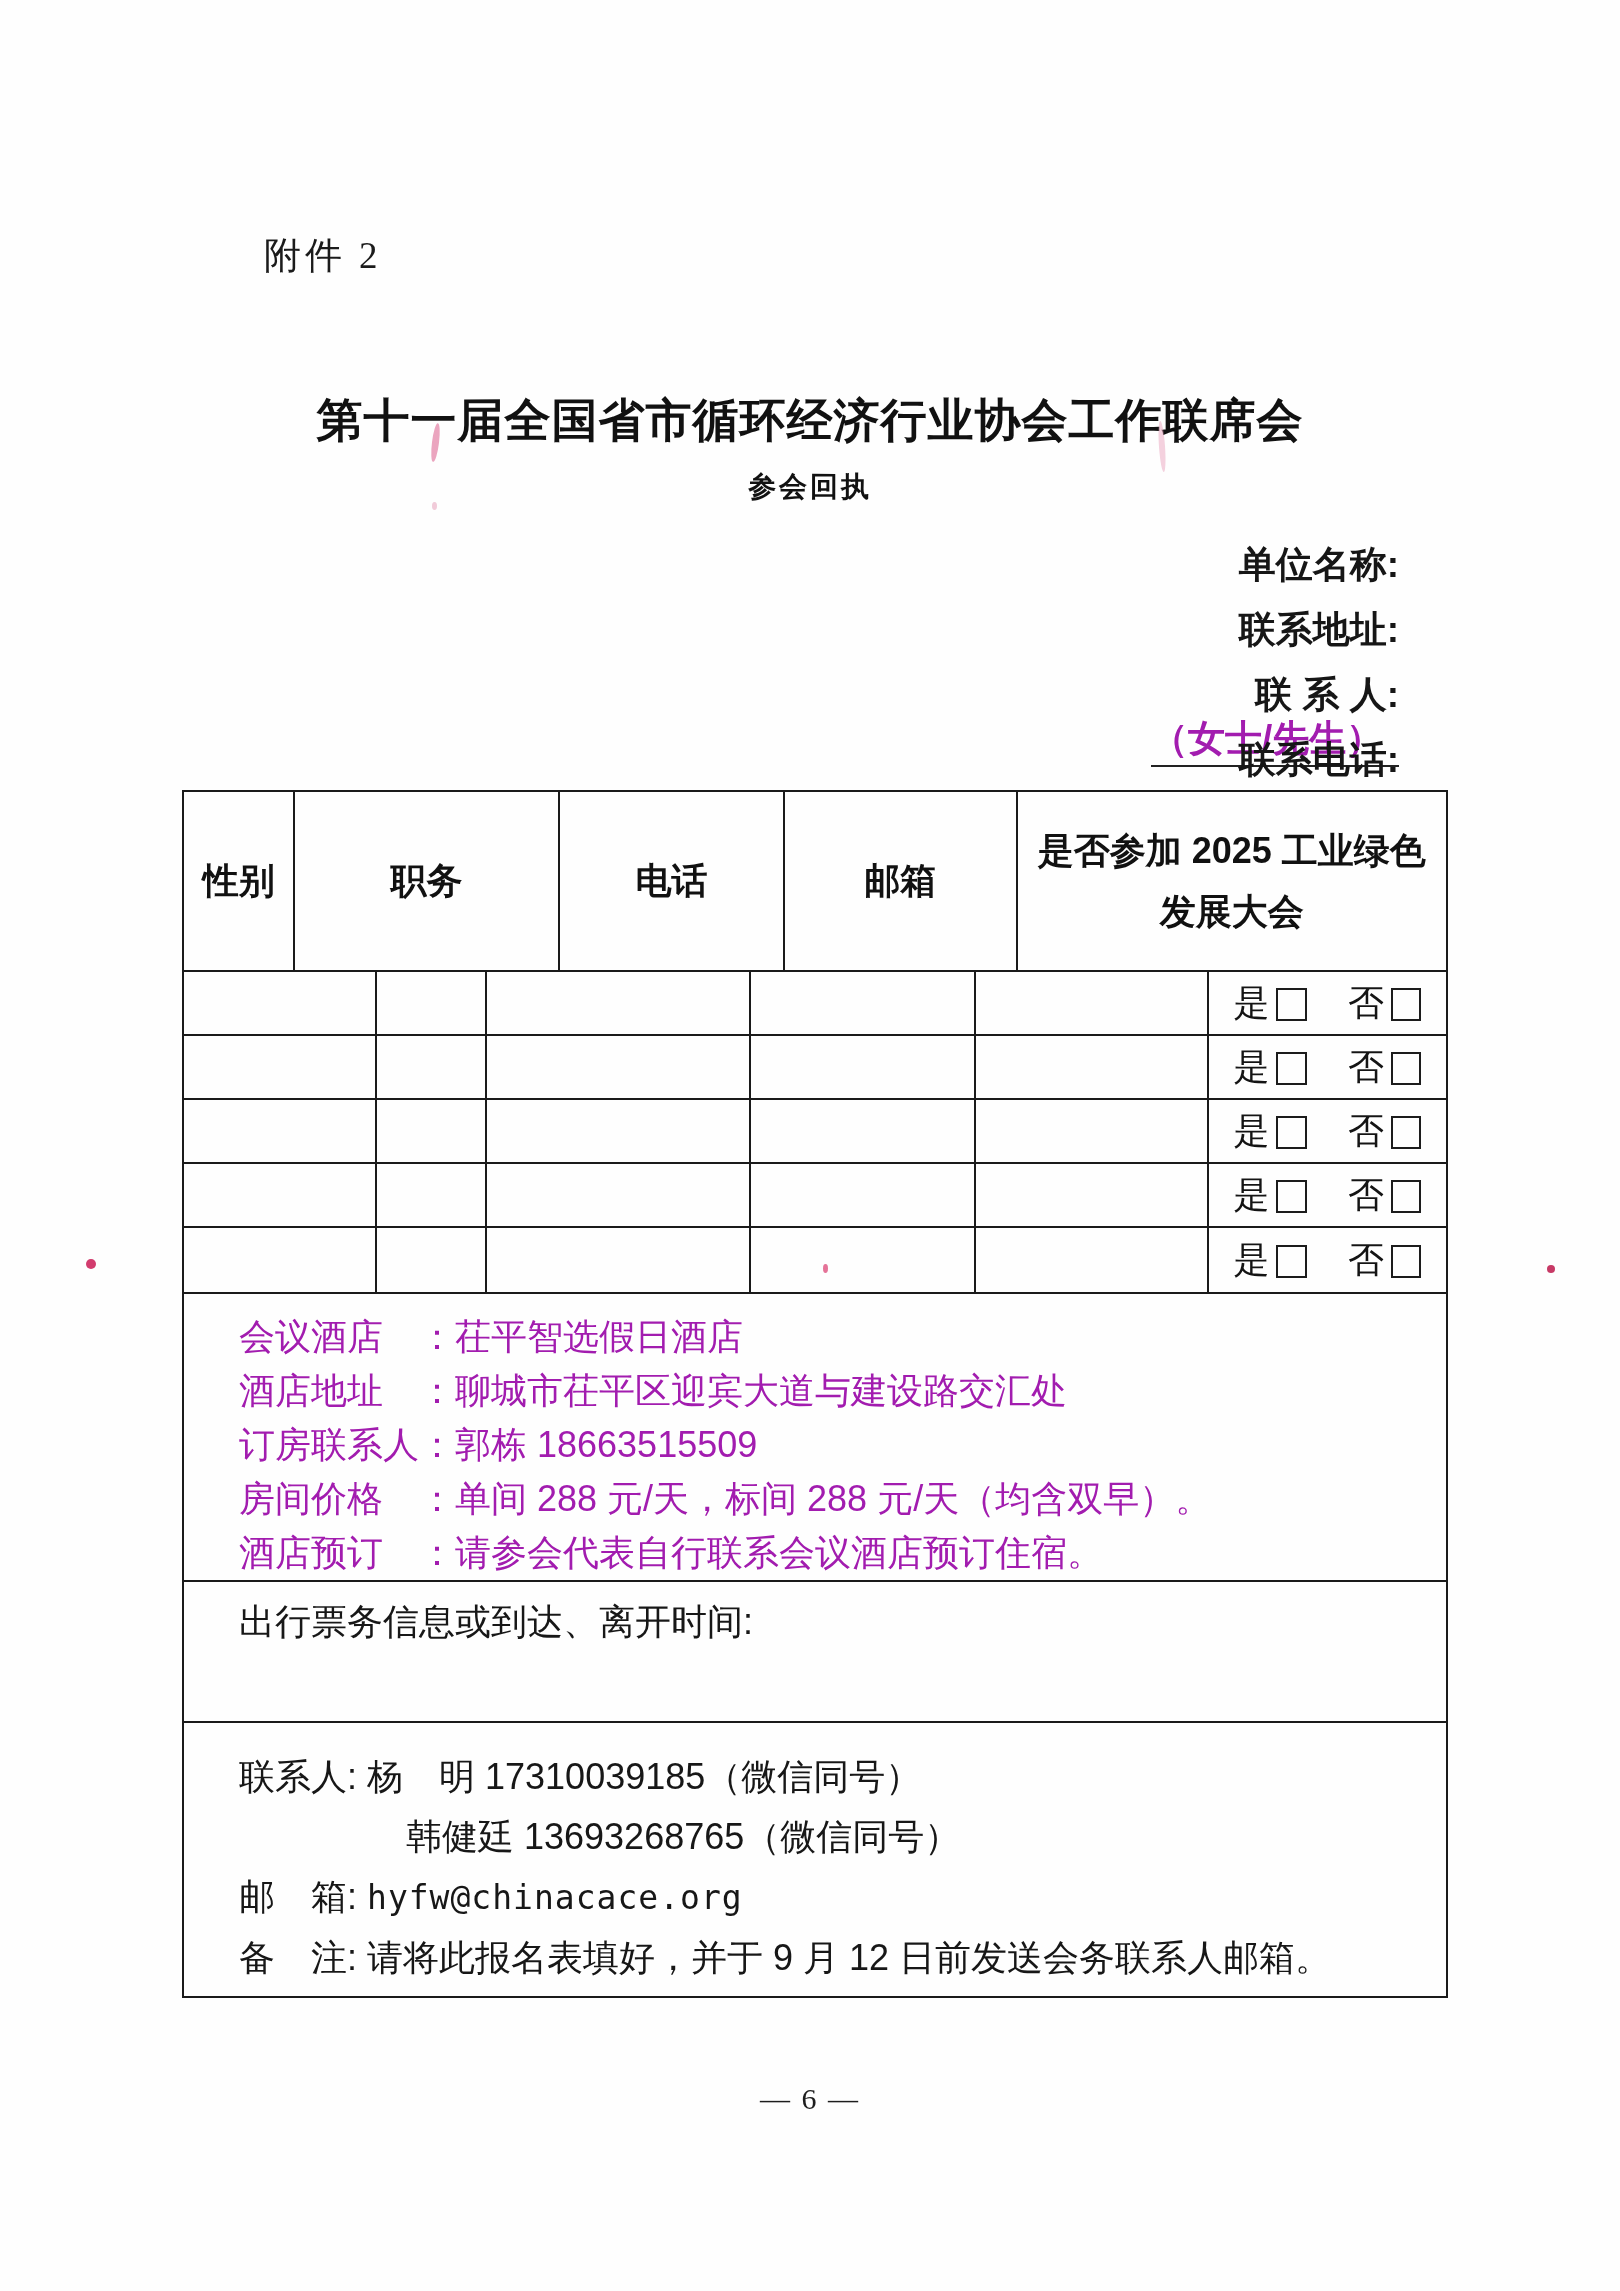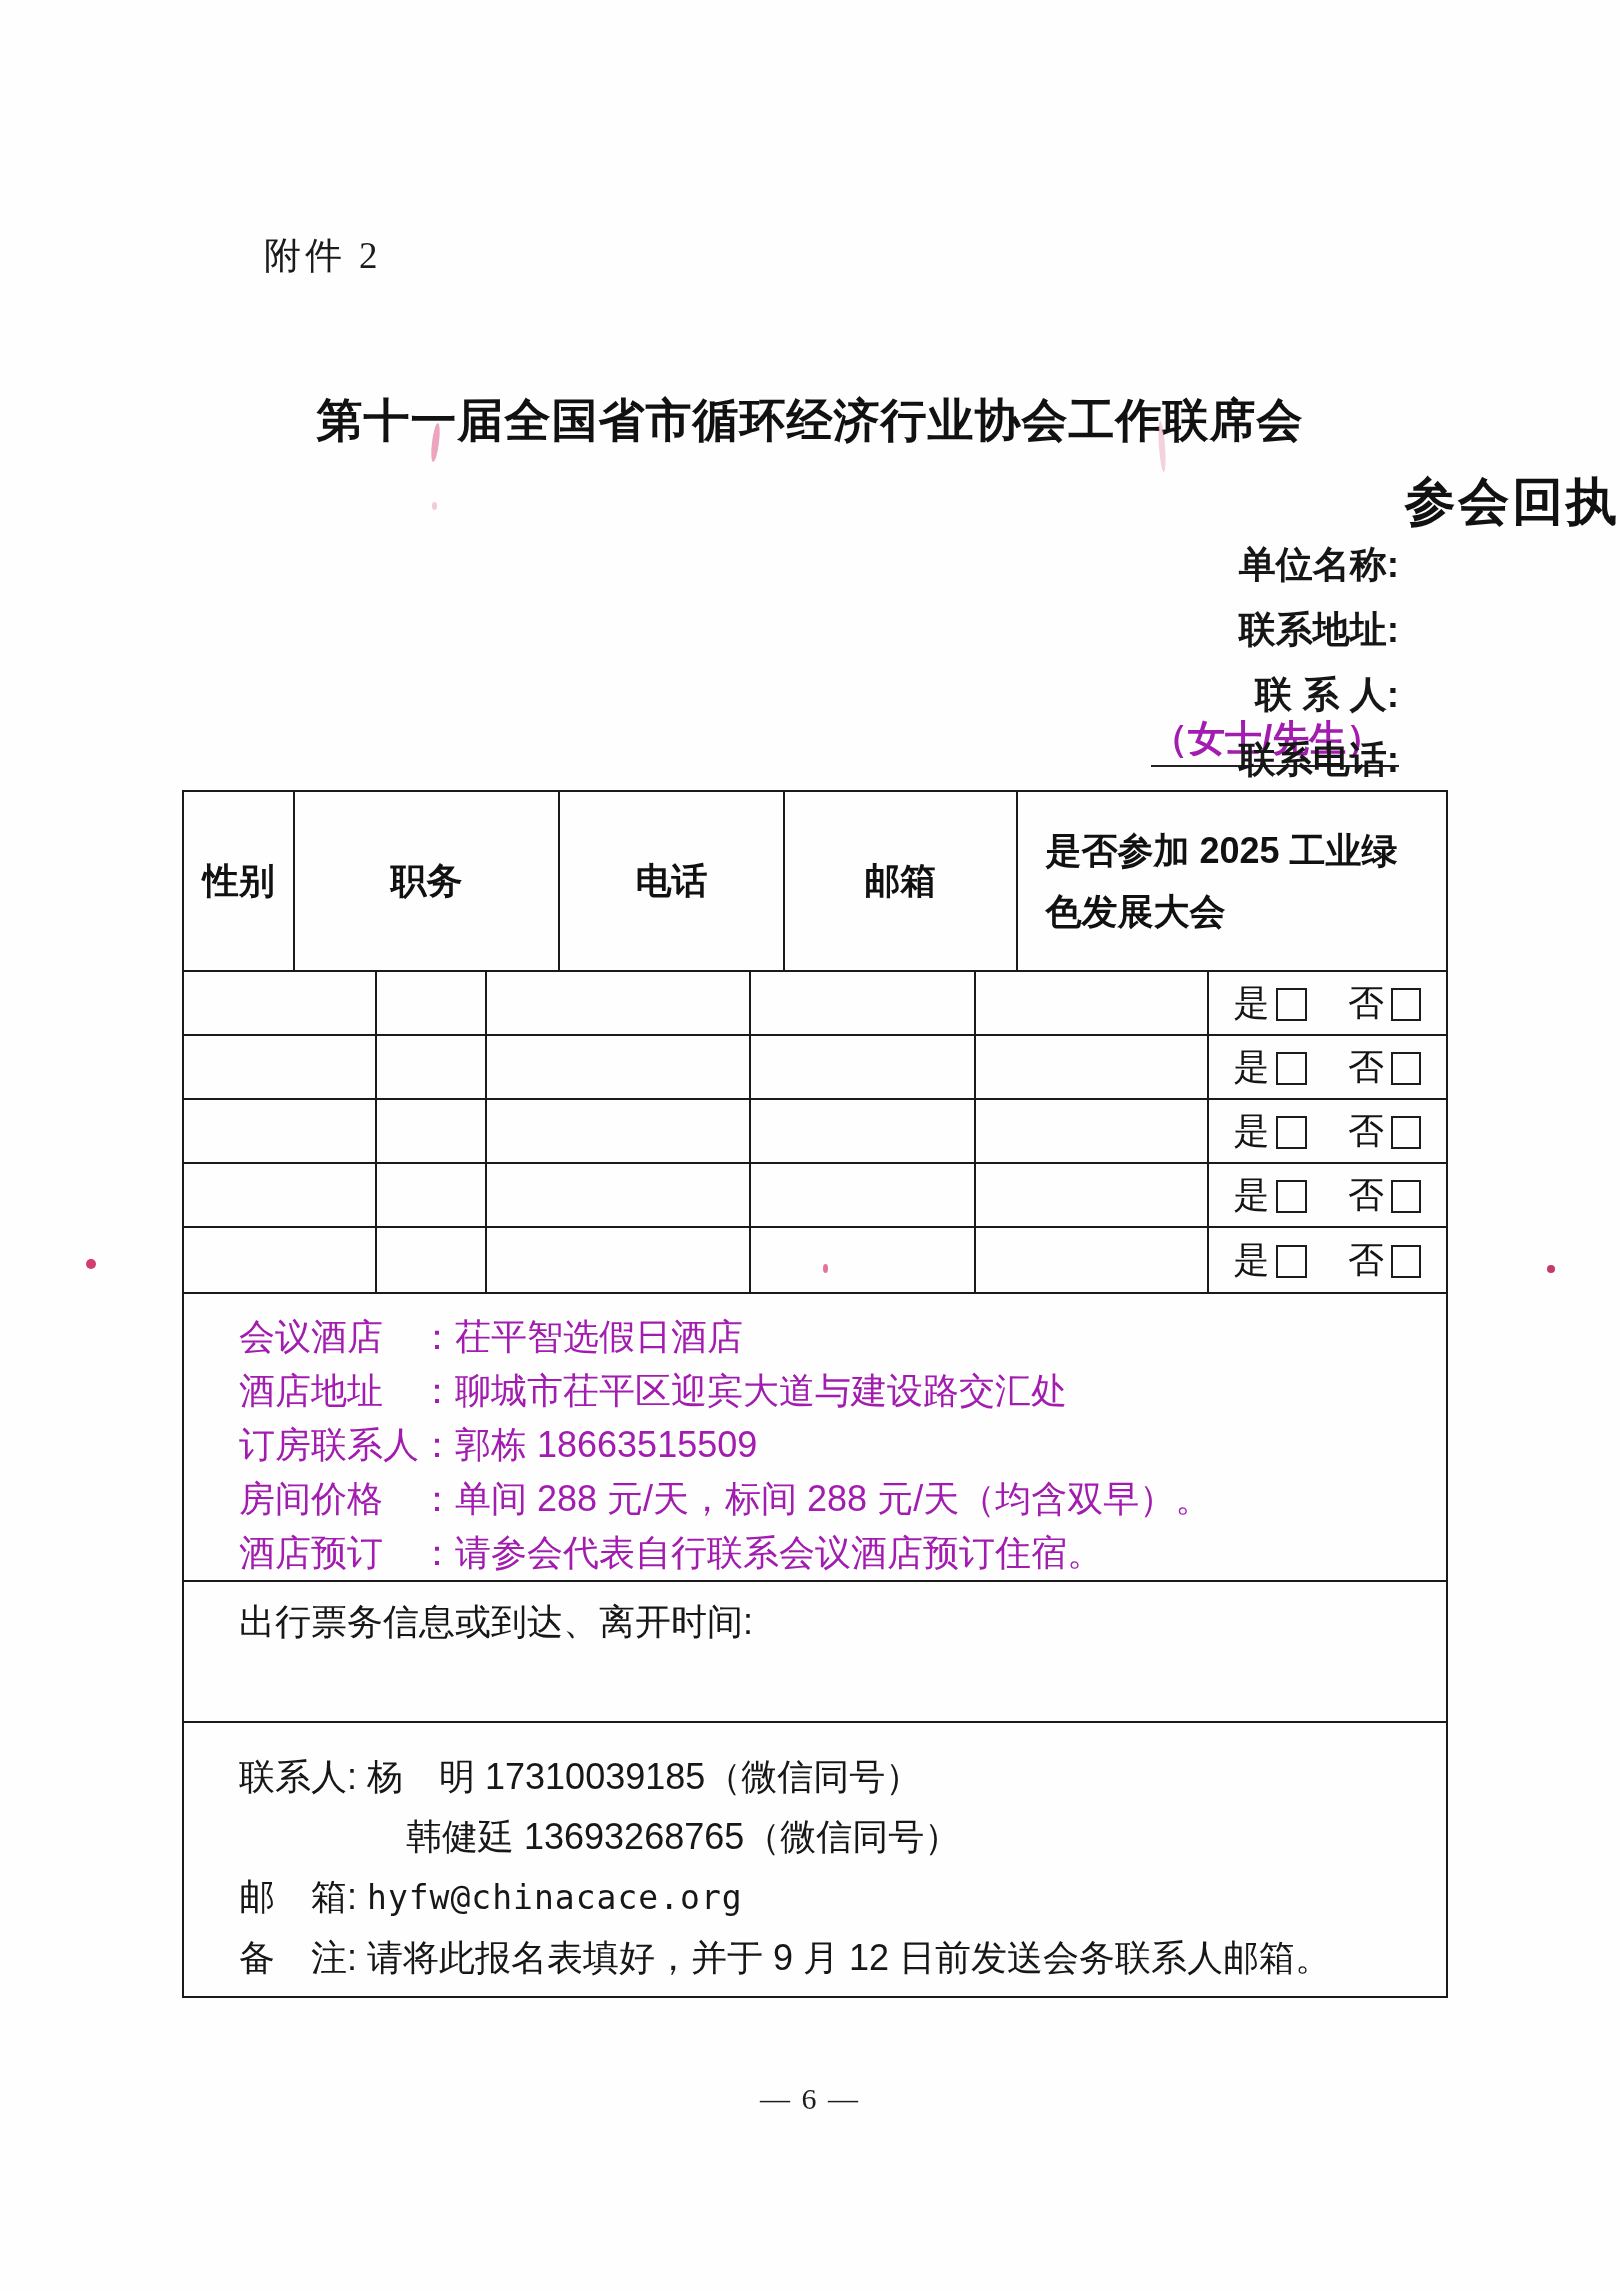--- a/index.html
+++ b/index.html
@@ -36,22 +36,22 @@
     font-size: 46px;
     font-weight: bold;
     letter-spacing: 1px;
     color: #111;
   }
   .doc-subtitle {
     position: absolute;
     left: 0;
     top: 468px;
     width: 100%;
-    text-align: right;
-    font-size: 51px;
+    text-align: center;
+    font-size: 28px;
     font-weight: bold;
     letter-spacing: 2.9px;
     color: #111;
   }
 
   
   .reg-form {
     position: absolute;
     left: 264px;
     top: 540px;
@@ -126,23 +126,23 @@
   .c5 { flex: 0 0 18.41%; }
   .c6 { flex: 1 1 auto; }
   .h-text {
     font-size: 36px;
     font-weight: bold;
     white-space: pre;
     color: #111;
   }
   .h-text.wrap {
     white-space: normal;
-    text-align: left;
+    text-align: center;
     line-height: 61px;
-    padding: 0 28px;
+    padding: 0 10px;
   }
   .yesno {
     display: flex;
     align-items: center;
     gap: 41px;
     font-size: 36px;
     color: #141414;
   }
   .yn-item { display: flex; align-items: center; }
   .cbox {

